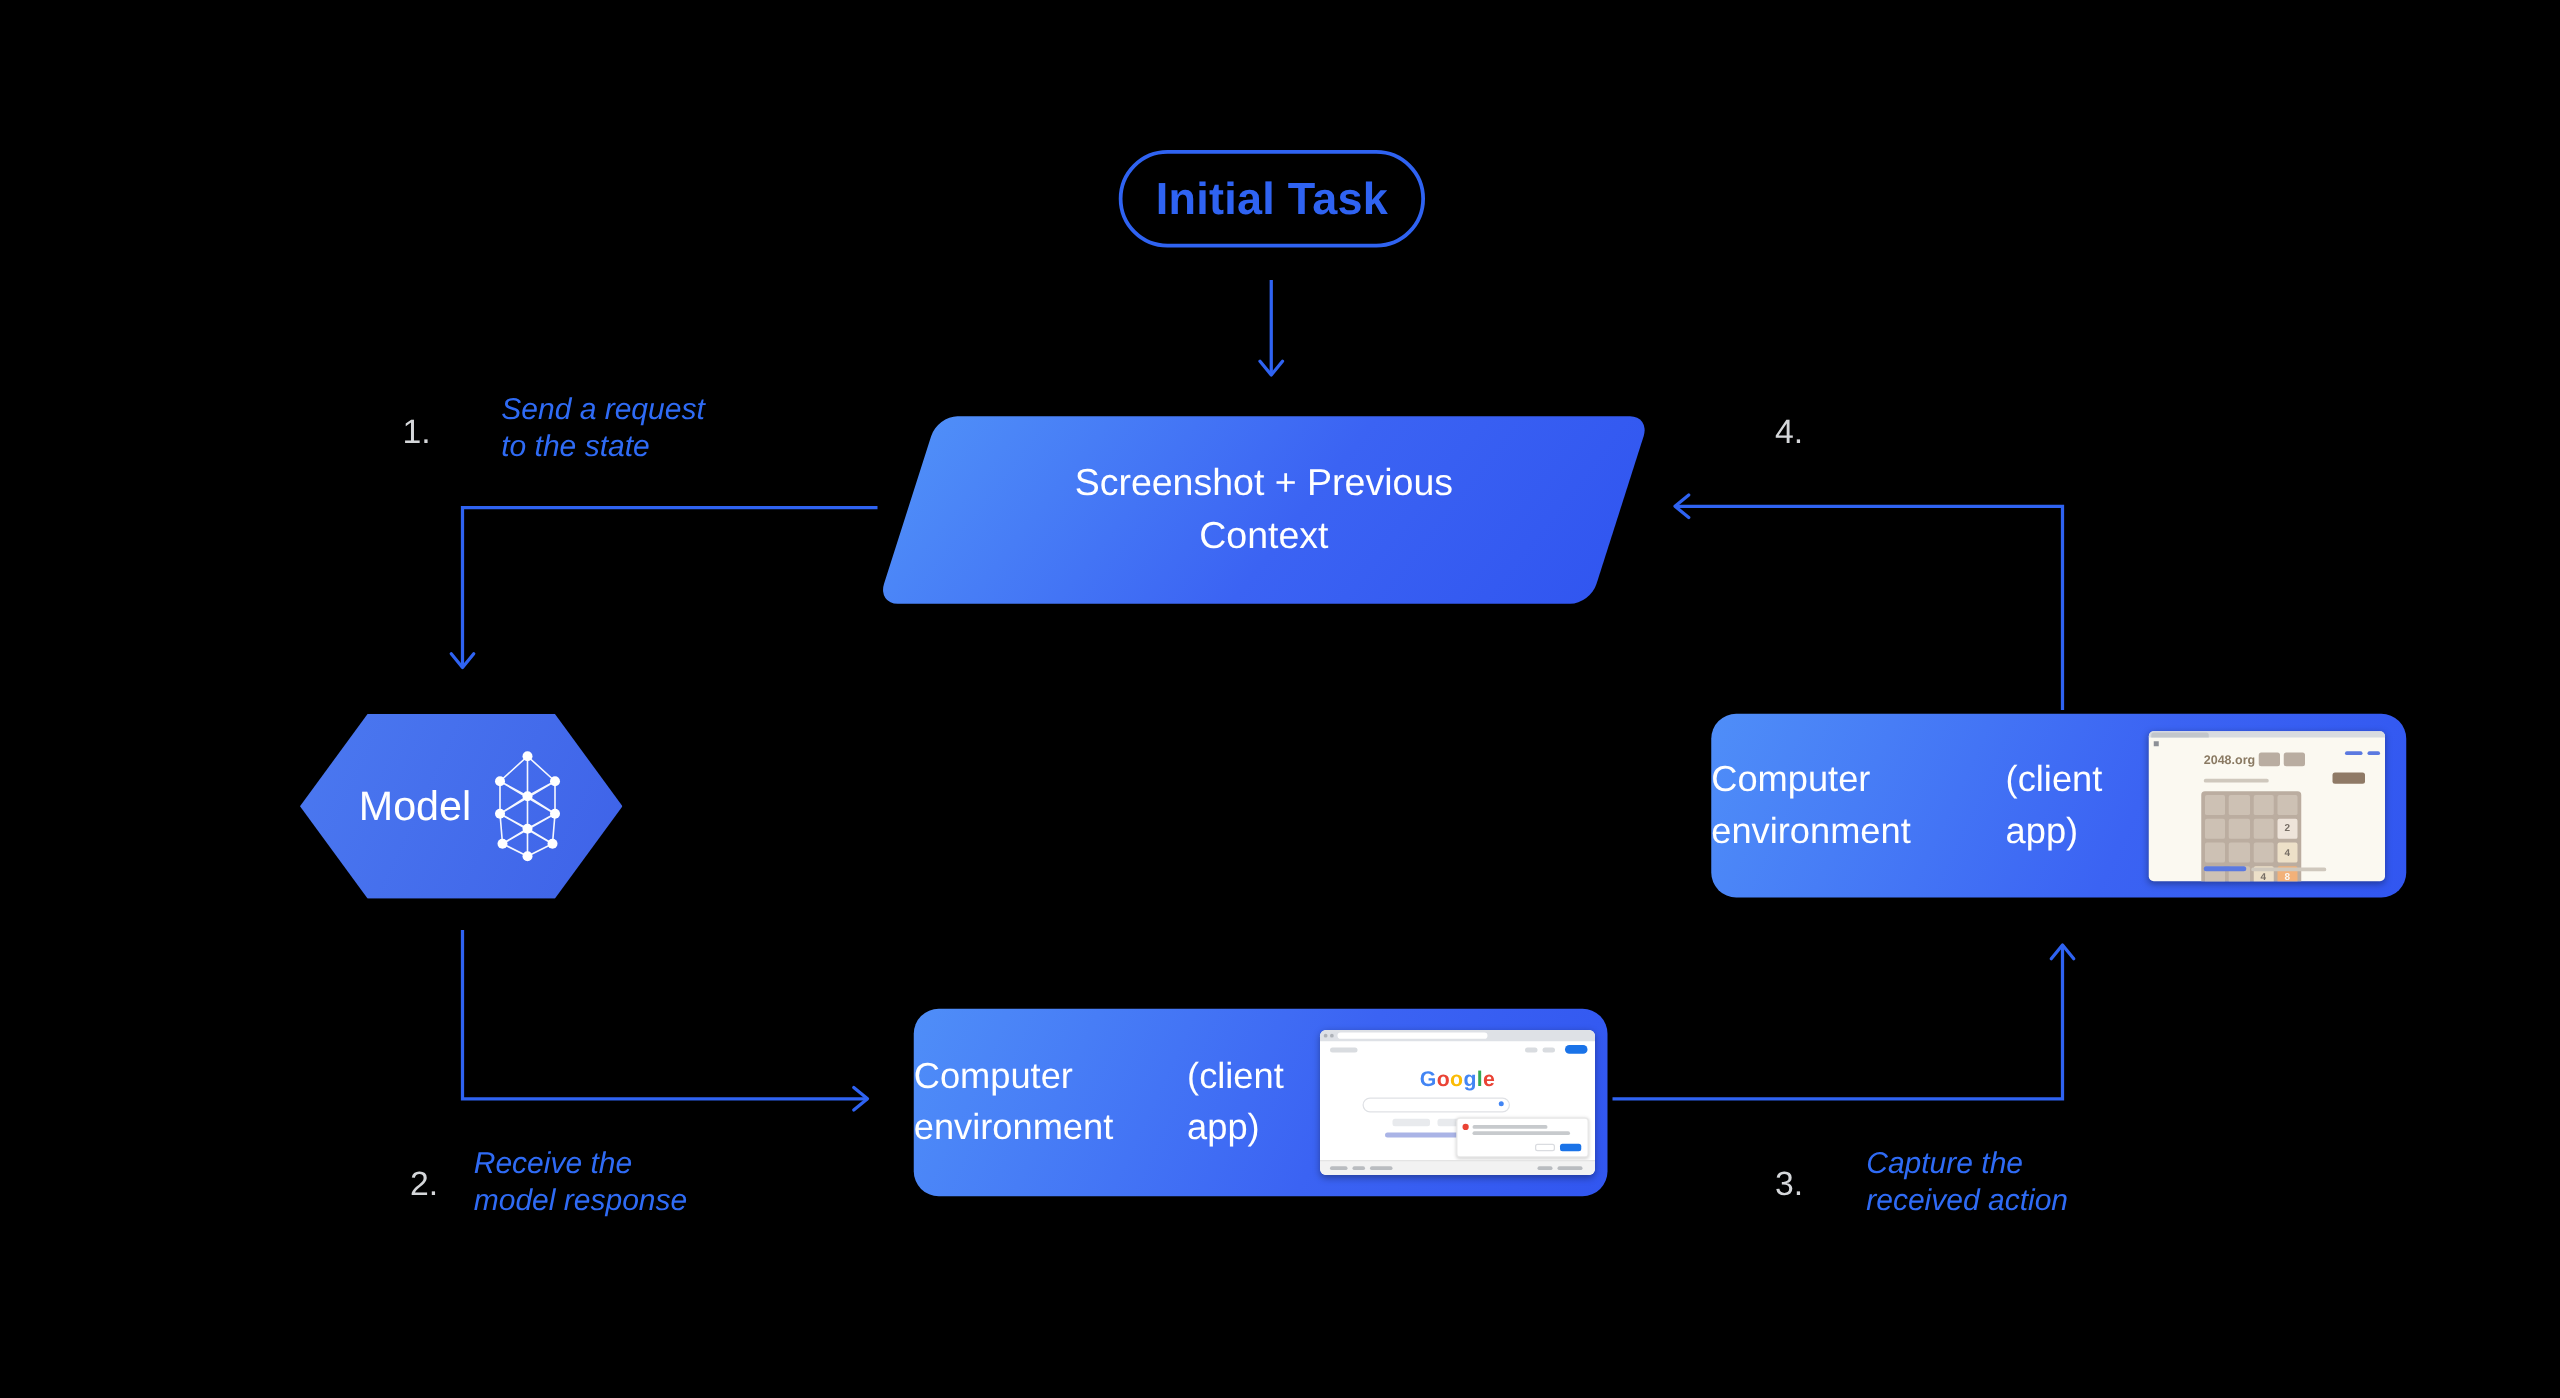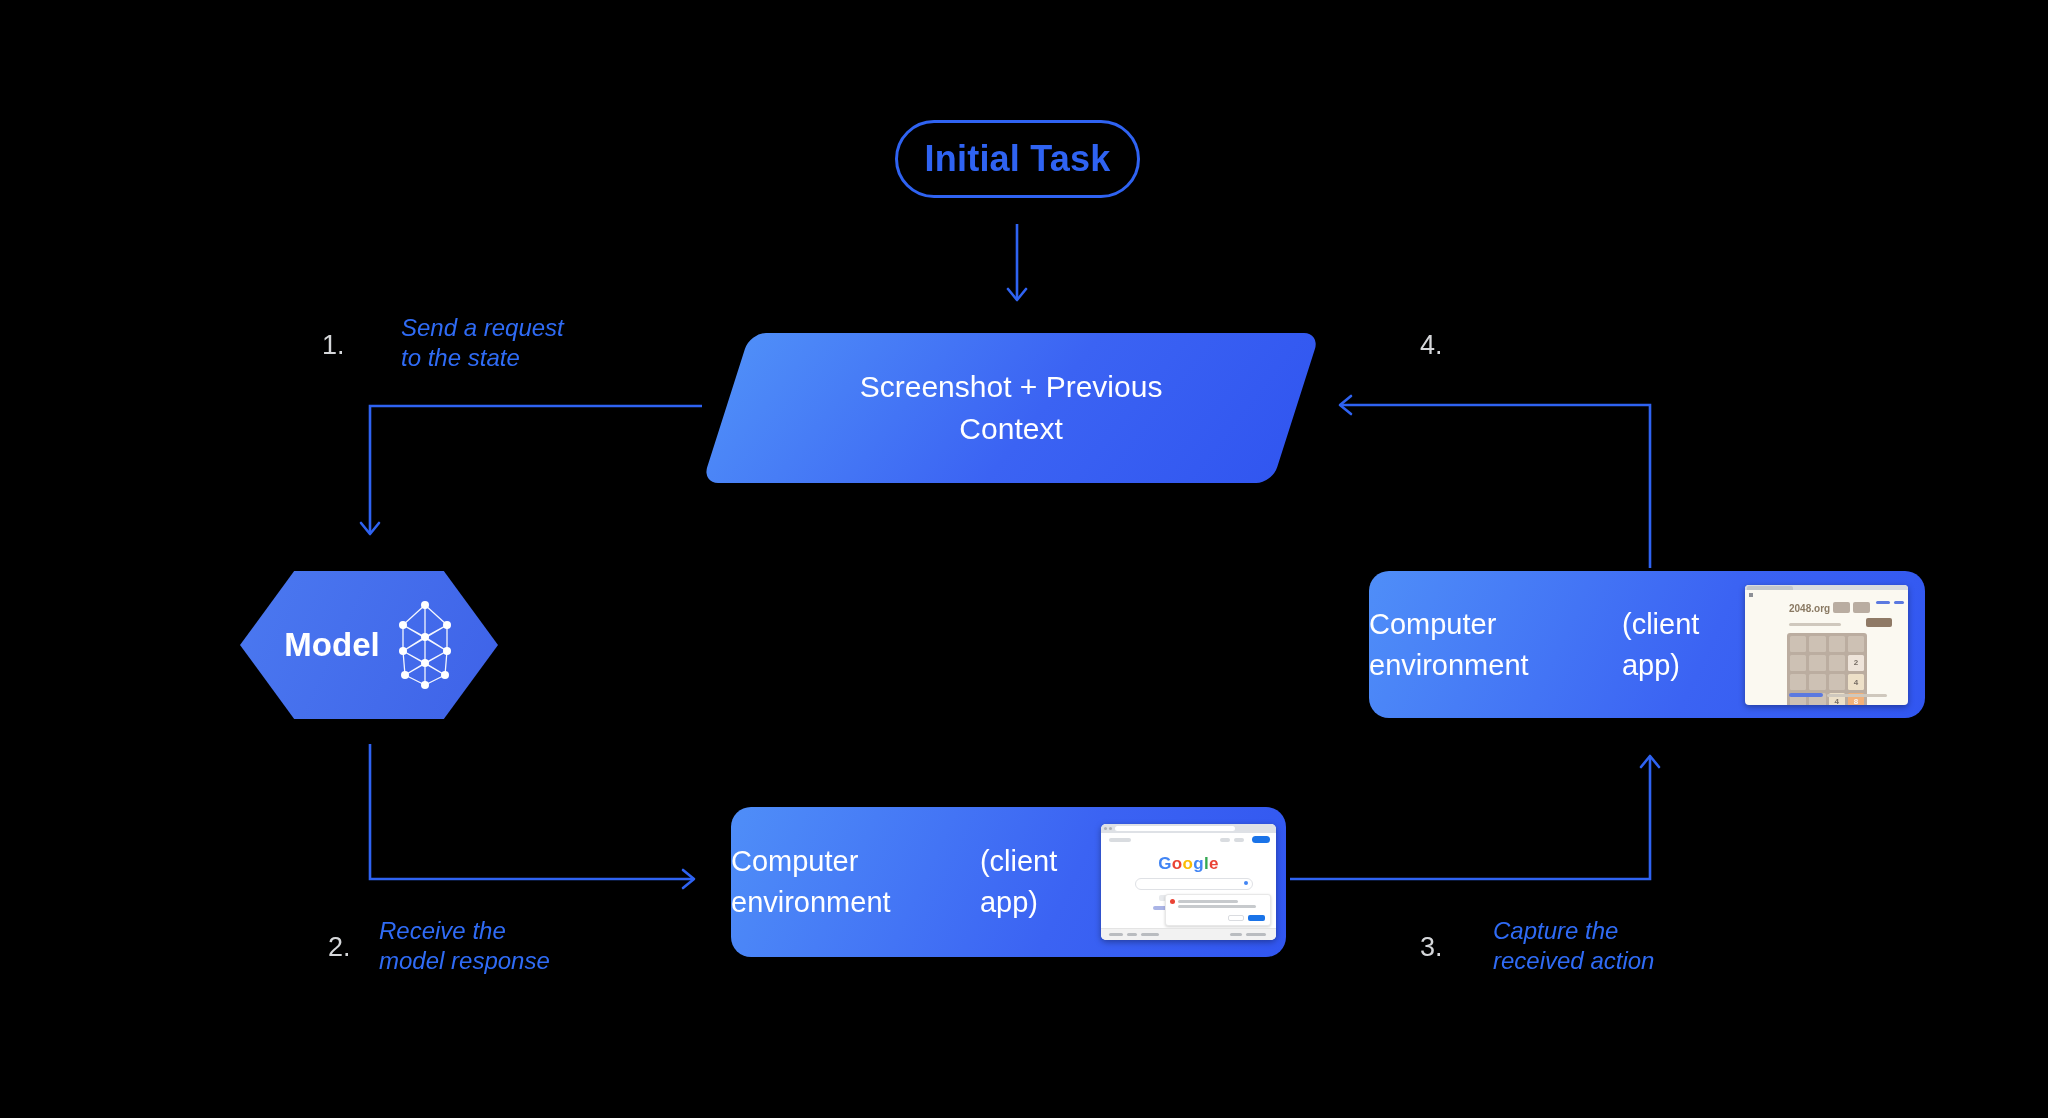--- a/index.html
+++ b/index.html
@@ -17,36 +17,36 @@
         transform:skewX(-17.7deg);transform-origin:top left;border-radius:16px;
         background:linear-gradient(115deg,#4f8ef8 0%,#3b63f3 55%,#3156f0 100%);}
   .para-inner{position:absolute;inset:0;transform:skewX(17.7deg);display:flex;flex-direction:column;
         align-items:center;justify-content:center;color:#fff;font-size:30px;line-height:42px;font-weight:400;}
 
   
   .hex{position:absolute;left:240px;top:571px;width:258px;height:148px;
        clip-path:polygon(0 50%,21% 0,79% 0,100% 50%,79% 100%,21% 100%);
        background:linear-gradient(115deg,#4b79f0,#3e62e8);
        display:flex;align-items:center;justify-content:center;gap:16px;}
-  .hex .hex-label{color:#fff;font-size:33px;font-weight:700;}
+  .hex .hex-label{color:#fff;font-size:33px;font-weight:400;}
 
   
   .envbox{position:absolute;border-radius:20px;display:flex;align-items:center;
           background:linear-gradient(115deg,#4f8ef8 0%,#3b63f3 60%,#3156f0 100%);}
   .envbox.bottom{left:731px;top:807px;width:555px;height:150px;}
   .envbox.right{left:1369px;top:571px;width:556px;height:147px;}
   .env-text{flex:1;display:flex;flex-direction:row;align-items:center;justify-content:center;
             color:#fff;font-size:29px;line-height:41px;font-weight:400;}
 
   
   .step-num{position:absolute;color:#d5d7da;font-size:27px;font-weight:500;}
   .step-label{position:absolute;color:#2f6bf5;font-size:24px;line-height:30px;font-weight:500;font-style:italic;}
 
   
-  .thumb-google{position:relative;width:175px;height:116px;background:#fff;border-radius:5px;
+  .thumb-google{position:relative;width:220px;height:116px;background:#fff;border-radius:5px;
                 margin-right:10px;overflow:hidden;box-shadow:0 2px 6px rgba(0,0,0,.35);flex:none;}
   .g-topbar{position:absolute;left:0;top:0;width:100%;height:9px;background:#dee1e6;}
   .g-addr{position:absolute;left:14px;top:2px;width:120px;height:5px;background:#fff;border-radius:3px;}
   .g-dot{position:absolute;width:3px;height:3px;border-radius:50%;background:#aeb2b8;top:3px;}
   .g-toolrow-bar{position:absolute;top:14px;height:4px;background:#d9dce0;border-radius:2px;}
   .g-signin{position:absolute;right:6px;top:12px;width:18px;height:7px;background:#1a73e8;border-radius:4px;}
   .g-logo{position:absolute;left:0;top:30px;width:100%;text-align:center;font-size:17px;font-weight:700;letter-spacing:.3px;}
   .g-logo .l0,.g-logo .l3{color:#4285F4}.g-logo .l1,.g-logo .l5{color:#EA4335}
   .g-logo .l2{color:#FBBC05}.g-logo .l4{color:#34A853}
   .g-search{position:absolute;left:34px;top:54px;width:116px;height:10px;border:1px solid #dfe1e5;border-radius:6px;background:#fff;}
@@ -56,21 +56,21 @@
   .g-cookie{position:absolute;right:5px;bottom:14px;width:104px;height:30px;background:#fff;border:1px solid #e8e8e8;
             border-radius:3px;box-shadow:0 1px 3px rgba(0,0,0,.18);}
   .g-ck-ico{position:absolute;left:4px;top:4px;width:5px;height:5px;border-radius:50%;background:#EA4335;}
   .g-ck-bar{position:absolute;height:3px;background:#c7cacd;border-radius:2px;}
   .g-ck-btn1{position:absolute;right:26px;bottom:4px;width:16px;height:6px;border:1px solid #dadce0;border-radius:2px;background:#fff;box-sizing:border-box;}
   .g-ck-btn2{position:absolute;right:5px;bottom:4px;width:17px;height:6px;background:#1a73e8;border-radius:2px;}
   .g-footer{position:absolute;left:0;bottom:0;width:100%;height:11px;background:#f2f2f2;border-top:1px solid #e4e4e4;}
   .g-ft-bar{position:absolute;top:4px;height:3px;background:#b9bcc0;border-radius:2px;}
 
   
-  .thumb-2048{position:relative;width:163px;height:120px;background:#fbf9f1;border-radius:4px;
+  .thumb-2048{position:relative;width:189px;height:120px;background:#fbf9f1;border-radius:4px;
               margin-right:17px;overflow:hidden;box-shadow:0 2px 6px rgba(0,0,0,.35);flex:none;}
   .t-tabstrip{position:absolute;left:0;top:0;width:100%;height:5px;background:#d8dbdf;}
   .t-tab{position:absolute;left:2px;top:1px;width:46px;height:4px;background:#c2c6cb;border-radius:2px 2px 0 0;}
   .t-favicon{position:absolute;left:4px;top:8px;width:4px;height:4px;background:#8d9096;}
   .t-title{position:absolute;left:44px;top:18px;color:#8a7a63;font-size:10px;font-weight:700;}
   .t-score{position:absolute;top:17px;width:17px;height:11px;background:#b9ada1;border-radius:2px;}
   .t-toplink{position:absolute;top:16px;height:3px;background:#5b79e0;border-radius:2px;}
   .t-subbar{position:absolute;left:44px;top:38px;width:52px;height:3px;background:#cfc8bd;border-radius:2px;}
   .t-newgame{position:absolute;right:16px;top:33px;width:26px;height:9px;background:#8f7a66;border-radius:2px;}
   .t-grid{position:absolute;left:42px;top:48px;width:80px;height:80px;background:#bbada0;border-radius:3px;

